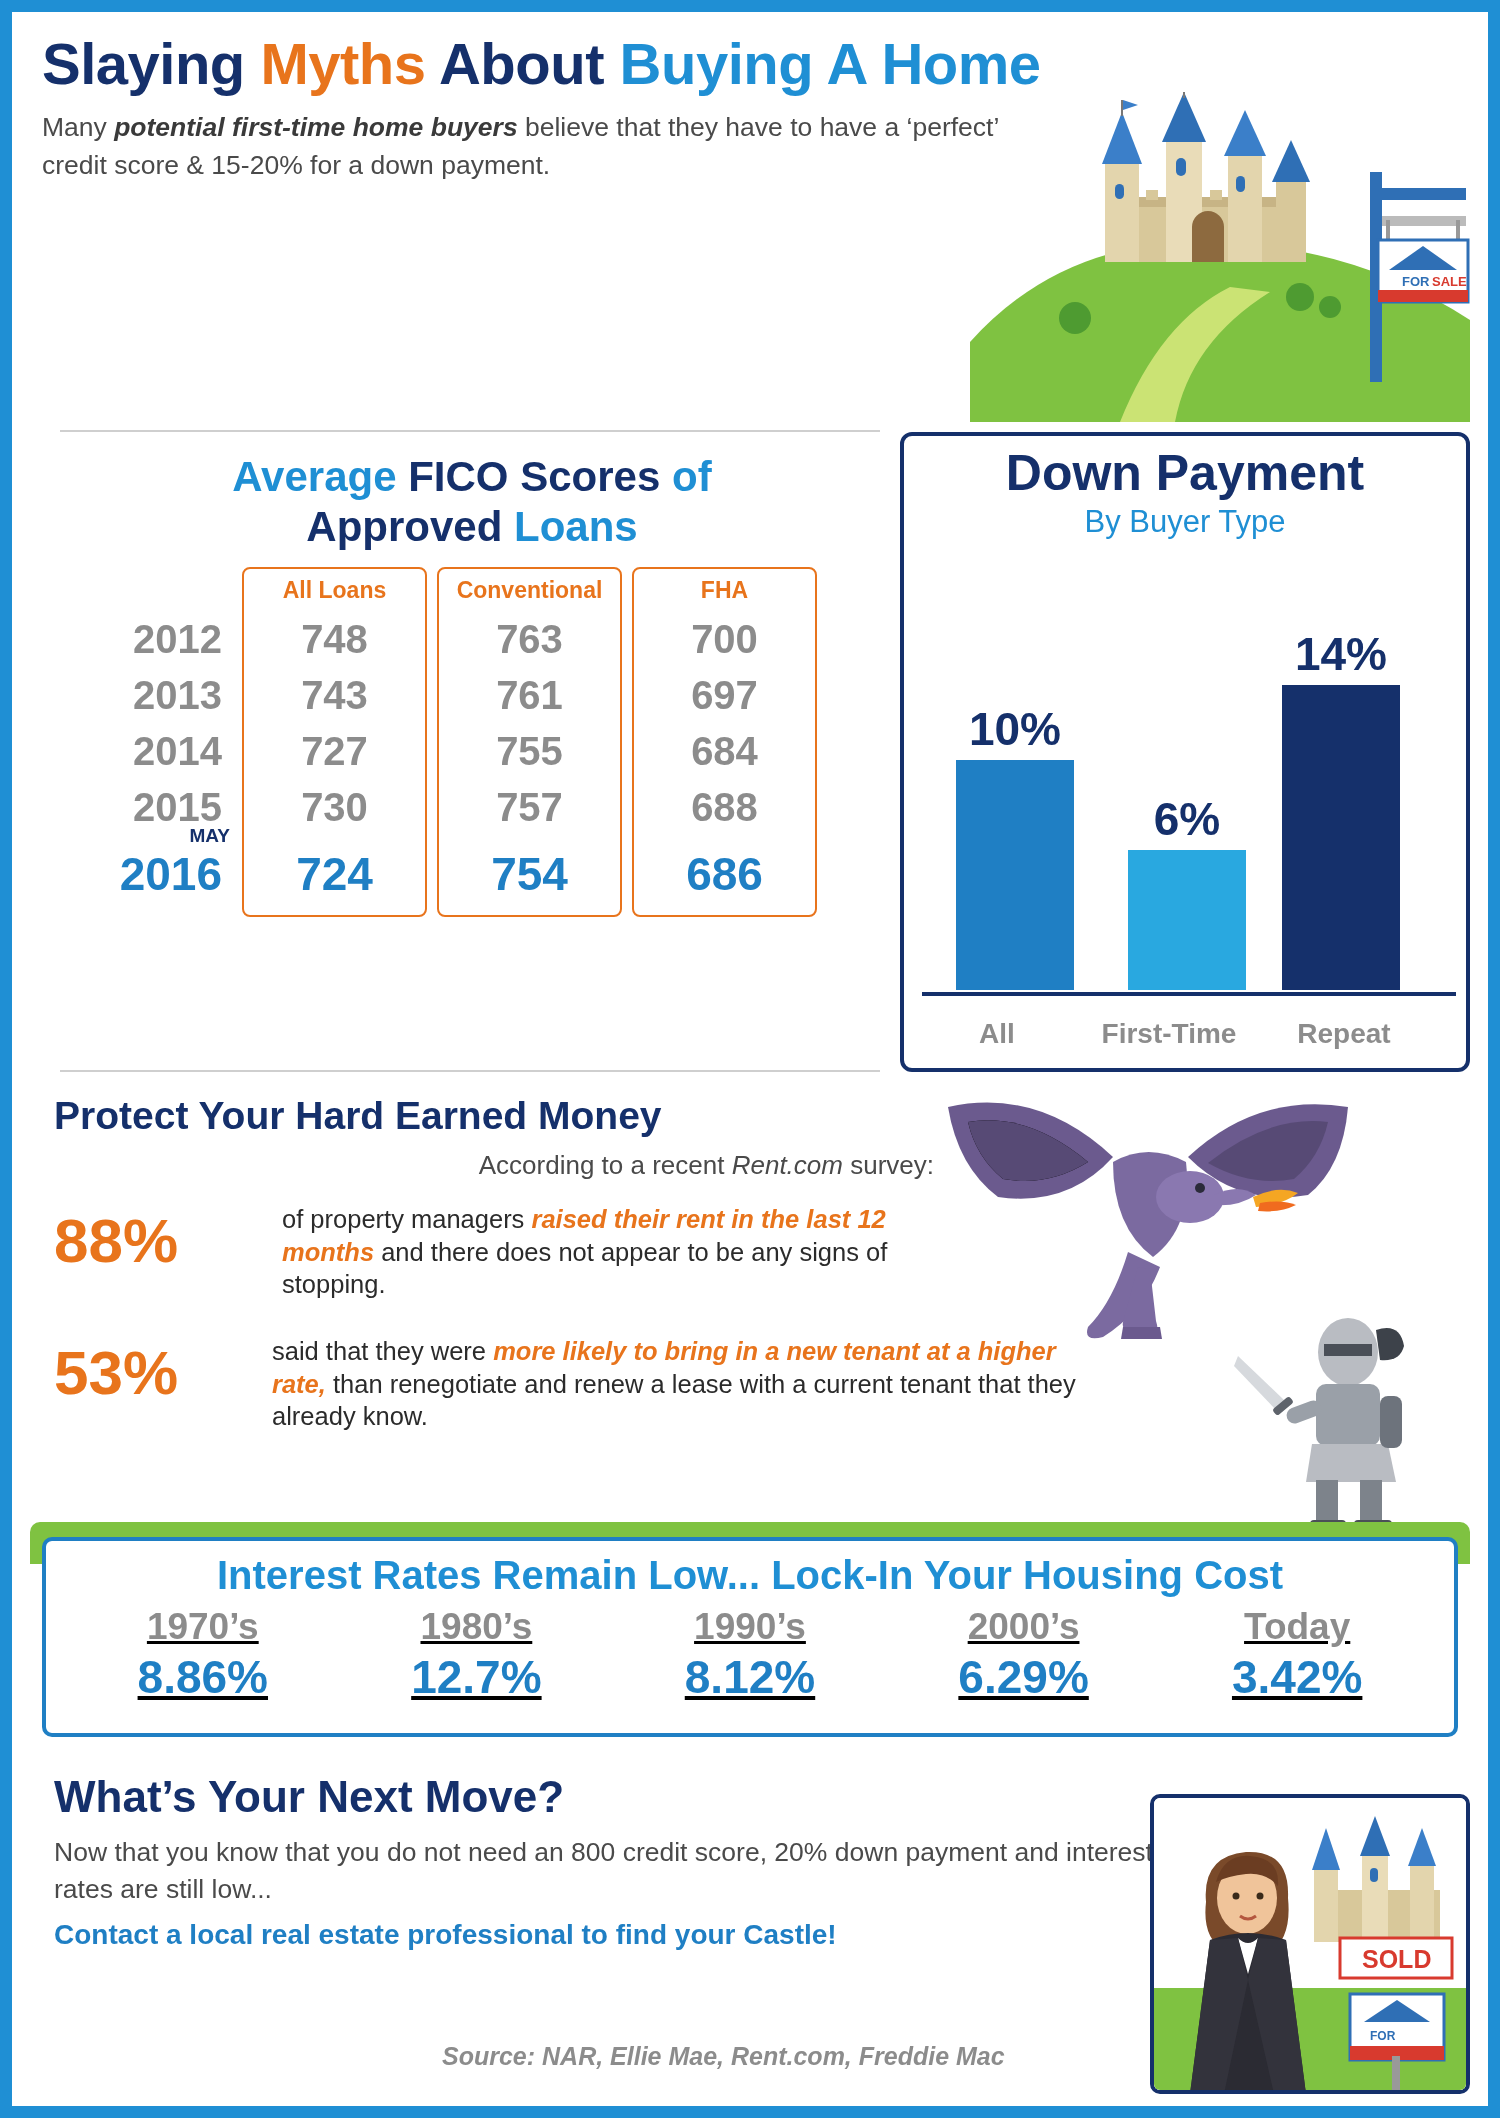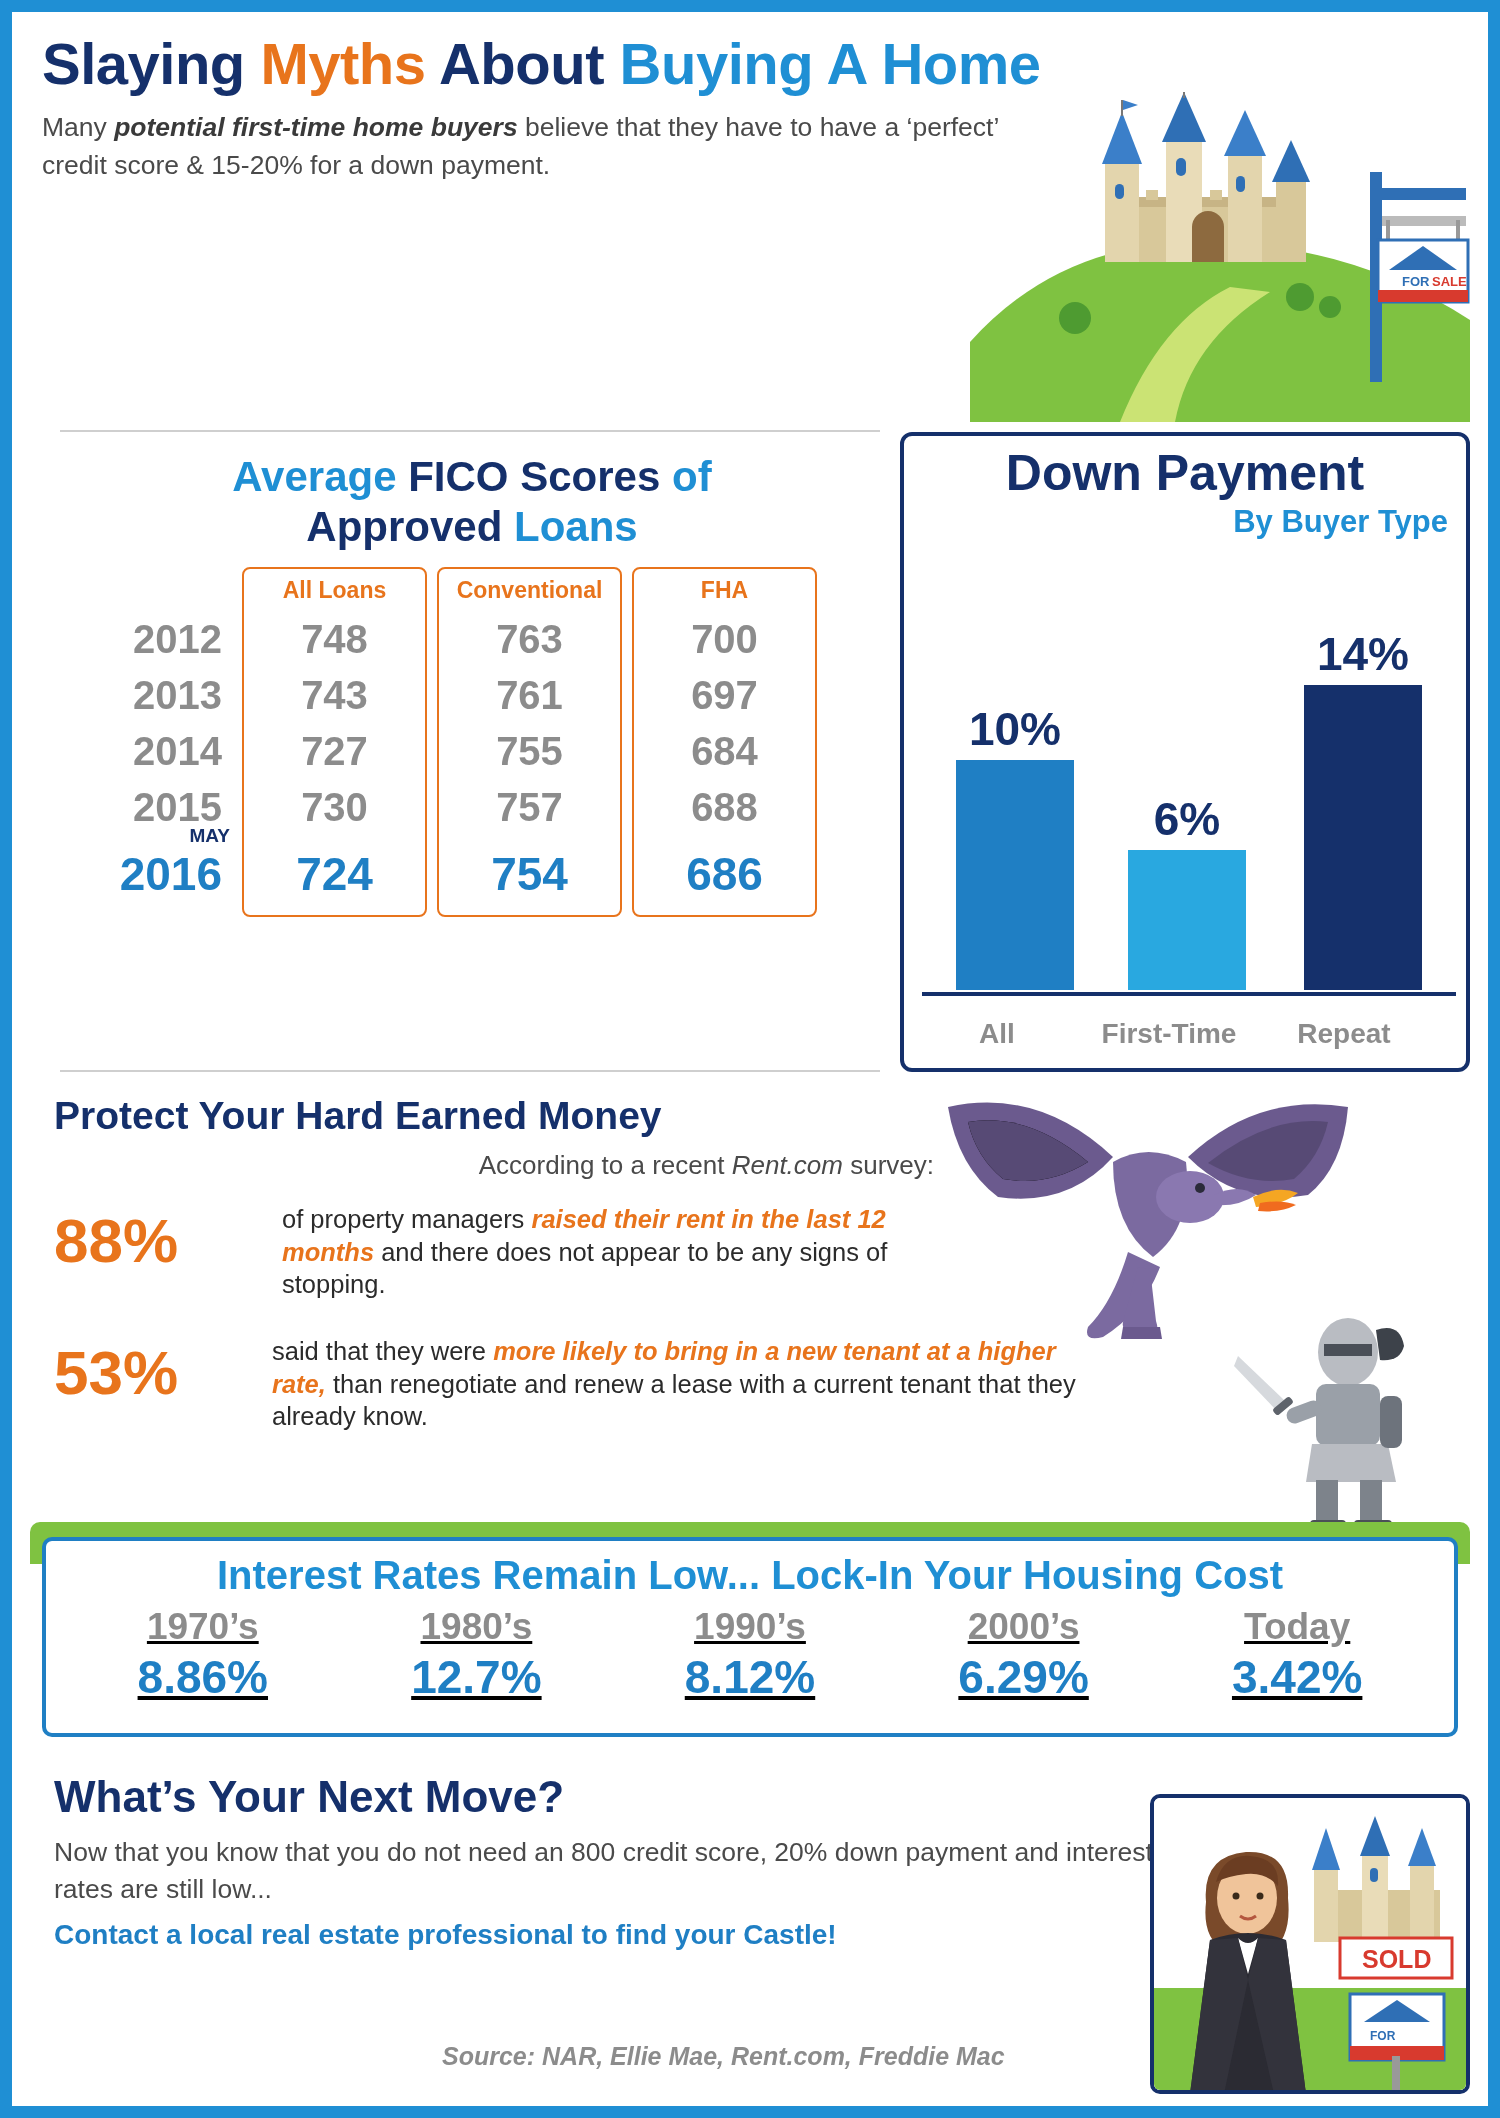--- a/index.html
+++ b/index.html
@@ -146,23 +146,23 @@
     padding: 12px 18px;
   }
   .dp h2 {
     text-align: center;
     font-size: 50px;
     font-weight: bold;
     color: #15306b;
     line-height: 1.0;
   }
   .dp h3 {
-    text-align: right;
+    text-align: center;
     font-size: 31px;
-    font-weight: bold;
+    font-weight: normal;
     color: #1f8fd4;
     margin-top: 6px;
   }
   .bars {
     position: absolute;
     left: 18px; bottom: 78px;
     width: 534px; height: 420px;
   }
   .bar-wrap {
     position: absolute;
@@ -453,21 +453,21 @@
 
     <div class="bars">
       <div class="bar-wrap" style="left:28px;">
         <div class="pct">10%</div>
         <div class="bar" style="height:230px;background:#1f7fc4;"></div>
       </div>
       <div class="bar-wrap" style="left:200px;">
         <div class="pct">6%</div>
         <div class="bar" style="height:140px;background:#29a8e0;"></div>
       </div>
-      <div class="bar-wrap" style="left:376px;">
+      <div class="bar-wrap" style="left:354px;">
         <div class="pct">14%</div>
         <div class="bar" style="height:305px;background:#15306b;"></div>
       </div>
     </div>
     <div class="dp-axis"></div>
     <div class="bar-label" style="left:13px;">All</div>
     <div class="bar-label" style="left:185px;">First-Time</div>
     <div class="bar-label" style="left:360px;">Repeat</div>
   </div>
 

